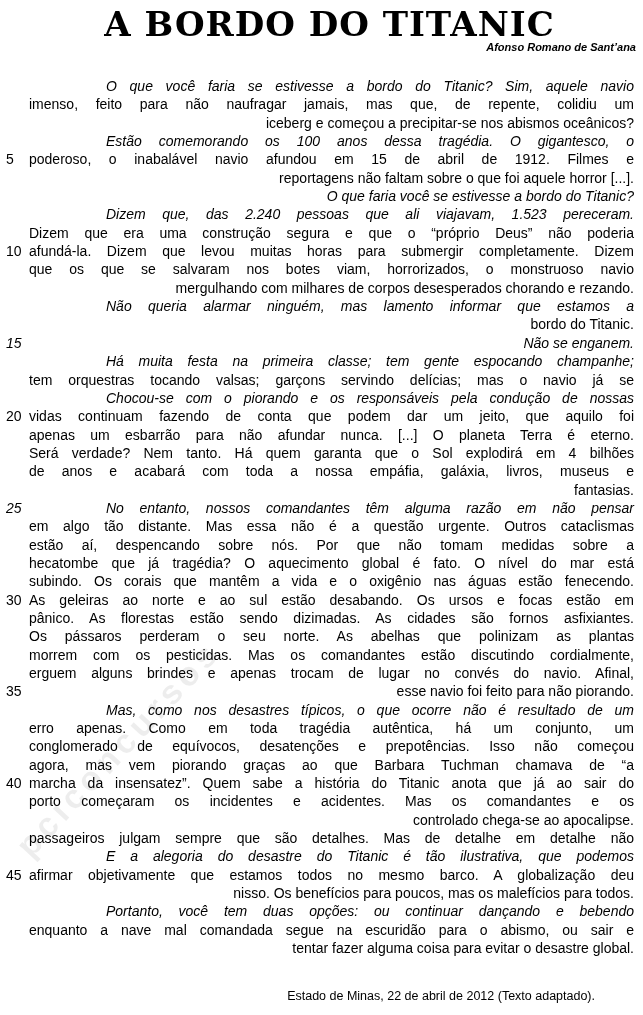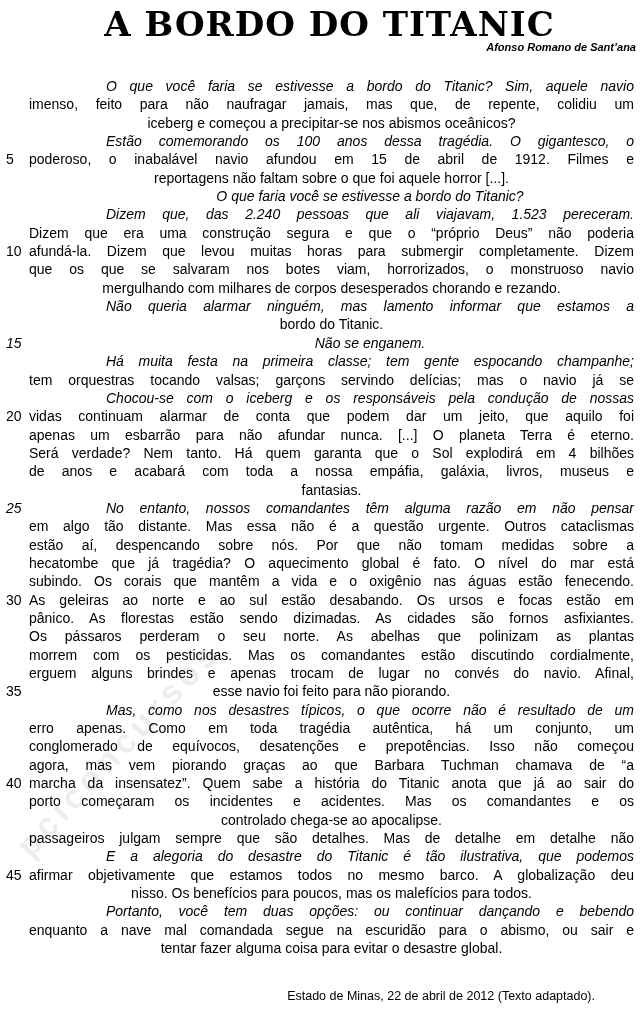--- a/index.html
+++ b/index.html
@@ -36,21 +36,21 @@
   }
   .body-text {
     position: absolute;
     left: 29px;
     top: 77px;
     width: 605px;
     font-size: 14px;
     line-height: 18.35px;
     z-index: 2;
   }
-  .line { position: relative; height: 18.35px; text-align: center; }
+  .line { position: relative; height: 18.35px; text-align: right; }
   .line.just { text-align: justify; text-align-last: justify; }
   .line.indent { padding-left: 77px; font-style: italic; }
   .lnum { position: absolute; left: -23px; top: 0; }
   .footer {
     position: absolute;
     top: 989px;
     right: 48px;
     font-size: 12.5px;
     z-index: 2;
   }
@@ -87,22 +87,22 @@
       <div class="line just indent"><span class="ltext">Dizem que, das 2.240 pessoas que ali viajavam, 1.523 pereceram.</span></div>
       <div class="line just"><span class="ltext">Dizem que era uma construção segura e que o “próprio Deus” não poderia</span></div>
       <div class="line just"><span class="lnum">10</span><span class="ltext">afundá-la. Dizem que levou muitas horas para submergir completamente. Dizem</span></div>
       <div class="line just"><span class="ltext">que os que se salvaram nos botes viam, horrorizados, o monstruoso navio</span></div>
       <div class="line"><span class="ltext">mergulhando com milhares de corpos desesperados chorando e rezando.</span></div>
       <div class="line just indent"><span class="ltext">Não queria alarmar ninguém, mas lamento informar que estamos a</span></div>
       <div class="line"><span class="ltext">bordo do Titanic.</span></div>
       <div class="line indent"><span class="lnum">15</span><span class="ltext">Não se enganem.</span></div>
       <div class="line just indent"><span class="ltext">Há muita festa na primeira classe; tem gente espocando champanhe;</span></div>
       <div class="line just"><span class="ltext">tem orquestras tocando valsas; garçons servindo delícias; mas o navio já se</span></div>
-      <div class="line just indent"><span class="ltext">Chocou-se com o iceberg e os responsáveis pela condução de nossas</span></div>
-      <div class="line just"><span class="lnum">20</span><span class="ltext">vidas continuam alarmar de conta que podem dar um jeito, que aquilo foi</span></div>
+      <div class="line just indent"><span class="ltext">Chocou-se com o piorando e os responsáveis pela condução de nossas</span></div>
+      <div class="line just"><span class="lnum">20</span><span class="ltext">vidas continuam fazendo de conta que podem dar um jeito, que aquilo foi</span></div>
       <div class="line just"><span class="ltext">apenas um esbarrão para não afundar nunca. [...] O planeta Terra é eterno.</span></div>
       <div class="line just"><span class="ltext">Será verdade? Nem tanto. Há quem garanta que o Sol explodirá em 4 bilhões</span></div>
       <div class="line just"><span class="ltext">de anos e acabará com toda a nossa empáfia, galáxia, livros, museus e</span></div>
       <div class="line"><span class="ltext">fantasias.</span></div>
       <div class="line just indent"><span class="lnum">25</span><span class="ltext">No entanto, nossos comandantes têm alguma razão em não pensar</span></div>
       <div class="line just"><span class="ltext">em algo tão distante. Mas essa não é a questão urgente. Outros cataclismas</span></div>
       <div class="line just"><span class="ltext">estão aí, despencando sobre nós. Por que não tomam medidas sobre a</span></div>
       <div class="line just"><span class="ltext">hecatombe que já tragédia? O aquecimento global é fato. O nível do mar está</span></div>
       <div class="line just"><span class="ltext">subindo. Os corais que mantêm a vida e o oxigênio nas águas estão fenecendo.</span></div>
       <div class="line just"><span class="lnum">30</span><span class="ltext">As geleiras ao norte e ao sul estão desabando. Os ursos e focas estão em</span></div>

